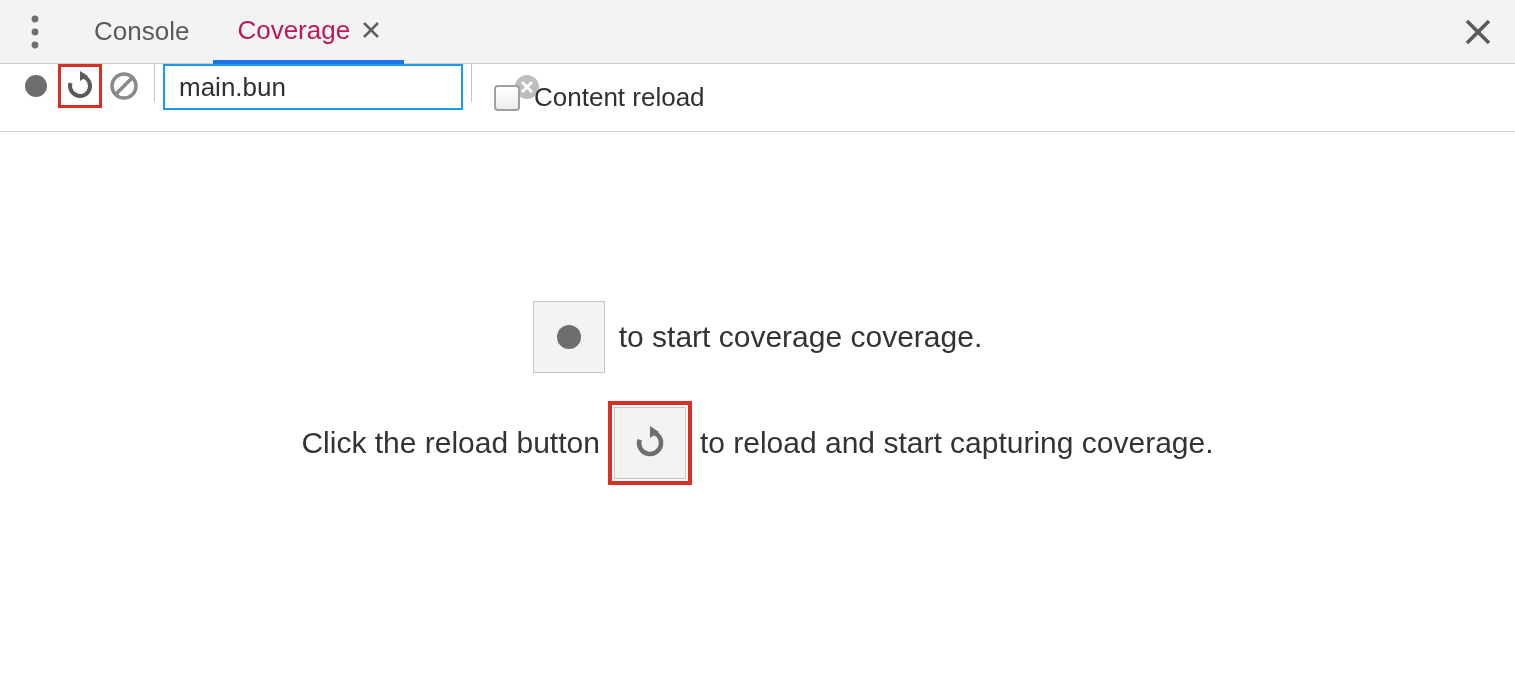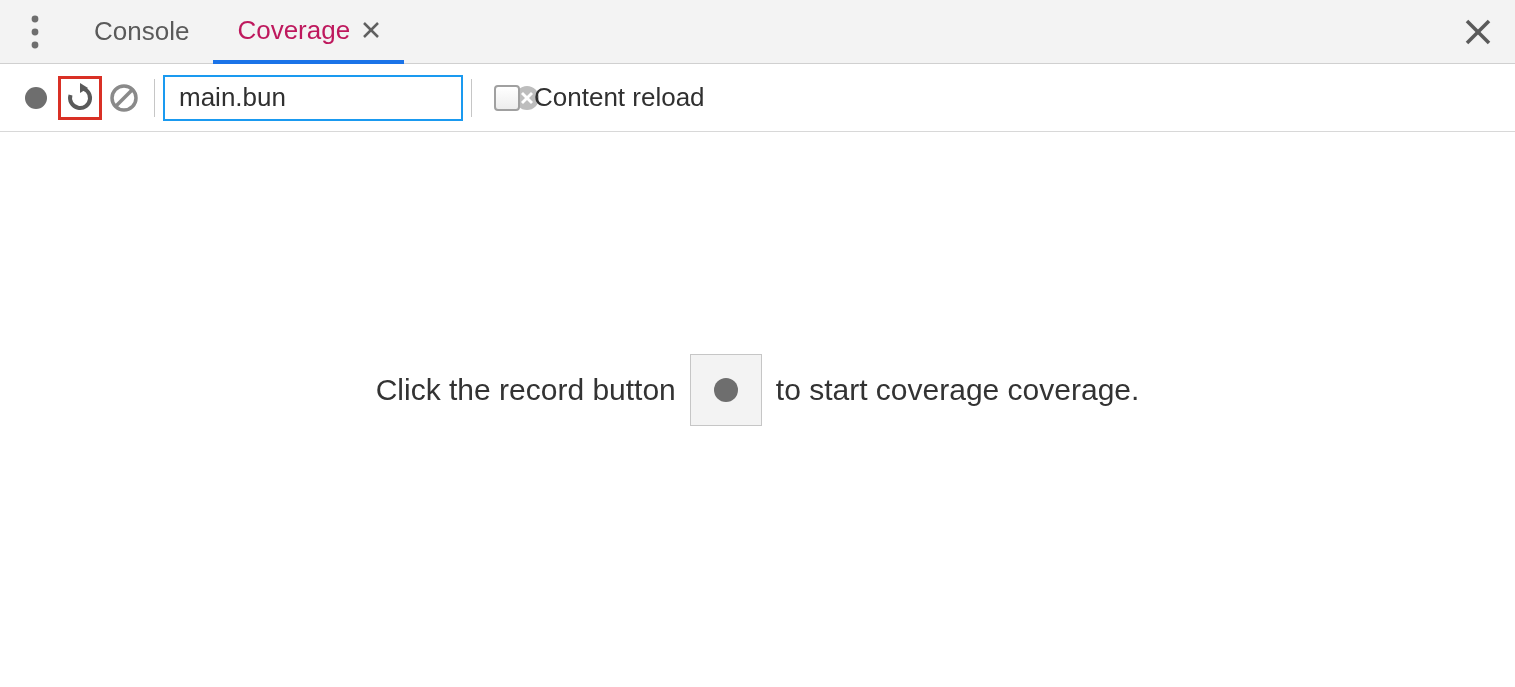--- a/index.html
+++ b/index.html
@@ -65,21 +65,20 @@
       align-items: center;
       justify-content: center;
       cursor: pointer;
     }
 
     
     .toolbar {
       height: 68px;
       background: #ffffff;
       display: flex;
-      align-items: center;
       padding: 0 14px;
       border-bottom: 1px solid #d8d8d8;
       gap: 0;
     }
     .tool-btn {
       width: 44px;
       height: 44px;
       display: flex;
       align-items: center;
       justify-content: center;
@@ -250,24 +249,33 @@
     <span class="checkbox"></span>
     <span>Content reload</span>
   </label>
 
 </div>
 
 <div class="content">
   <div class="wrapper">
 
     <div class="row">
-      <span>Click the record button</span>
       <button class="inline-btn">
         <svg width="30" height="30" viewBox="0 0 30 30">
           <circle cx="15" cy="15" r="12" fill="#6e6e6e"></circle>
         </svg>
       </button>
       <span>to start coverage coverage.</span>
     </div>
 
+    <div class="row">
+      <span>Click the reload button</span>
+      <button class="inline-btn red-box">
+        <svg width="34" height="34" viewBox="0 0 34 34">
+          <path d="M17 6 a11 11 0 1 1 -10.4 7.6" fill="none" stroke="#6e6e6e" stroke-width="4.5"></path>
+          <path d="M17 0 L17 12 L26 6 Z" fill="#6e6e6e"></path>
+        </svg>
+      </button>
+      <span>to reload and start capturing coverage.</span>
+    </div>
 
   </div>
 </div>
 
 </body></html>

